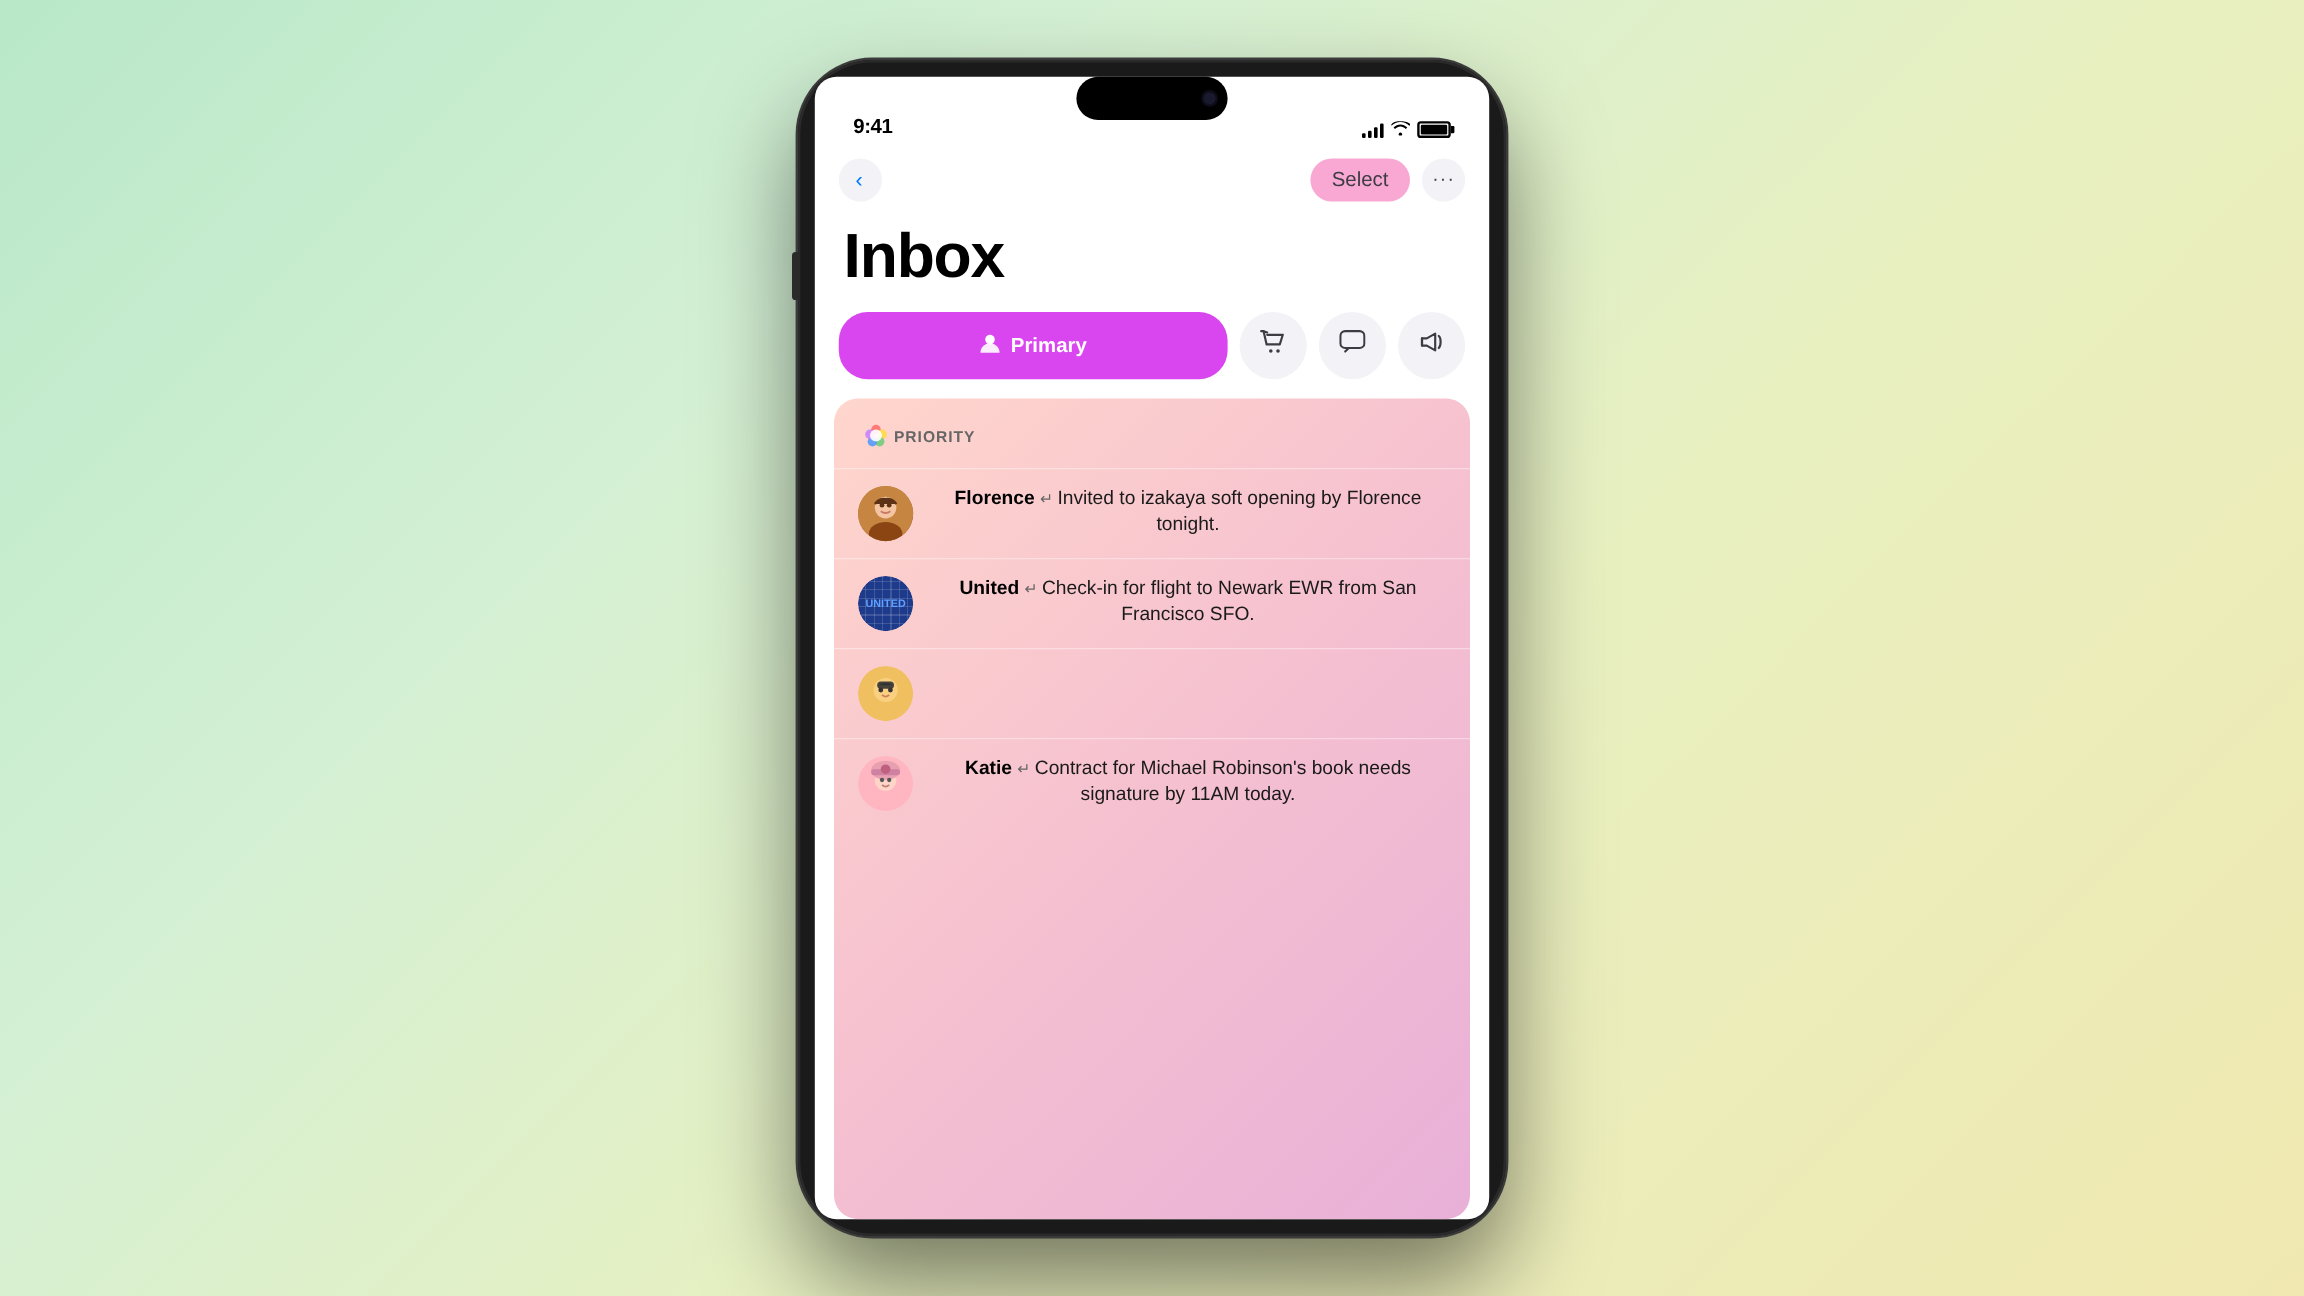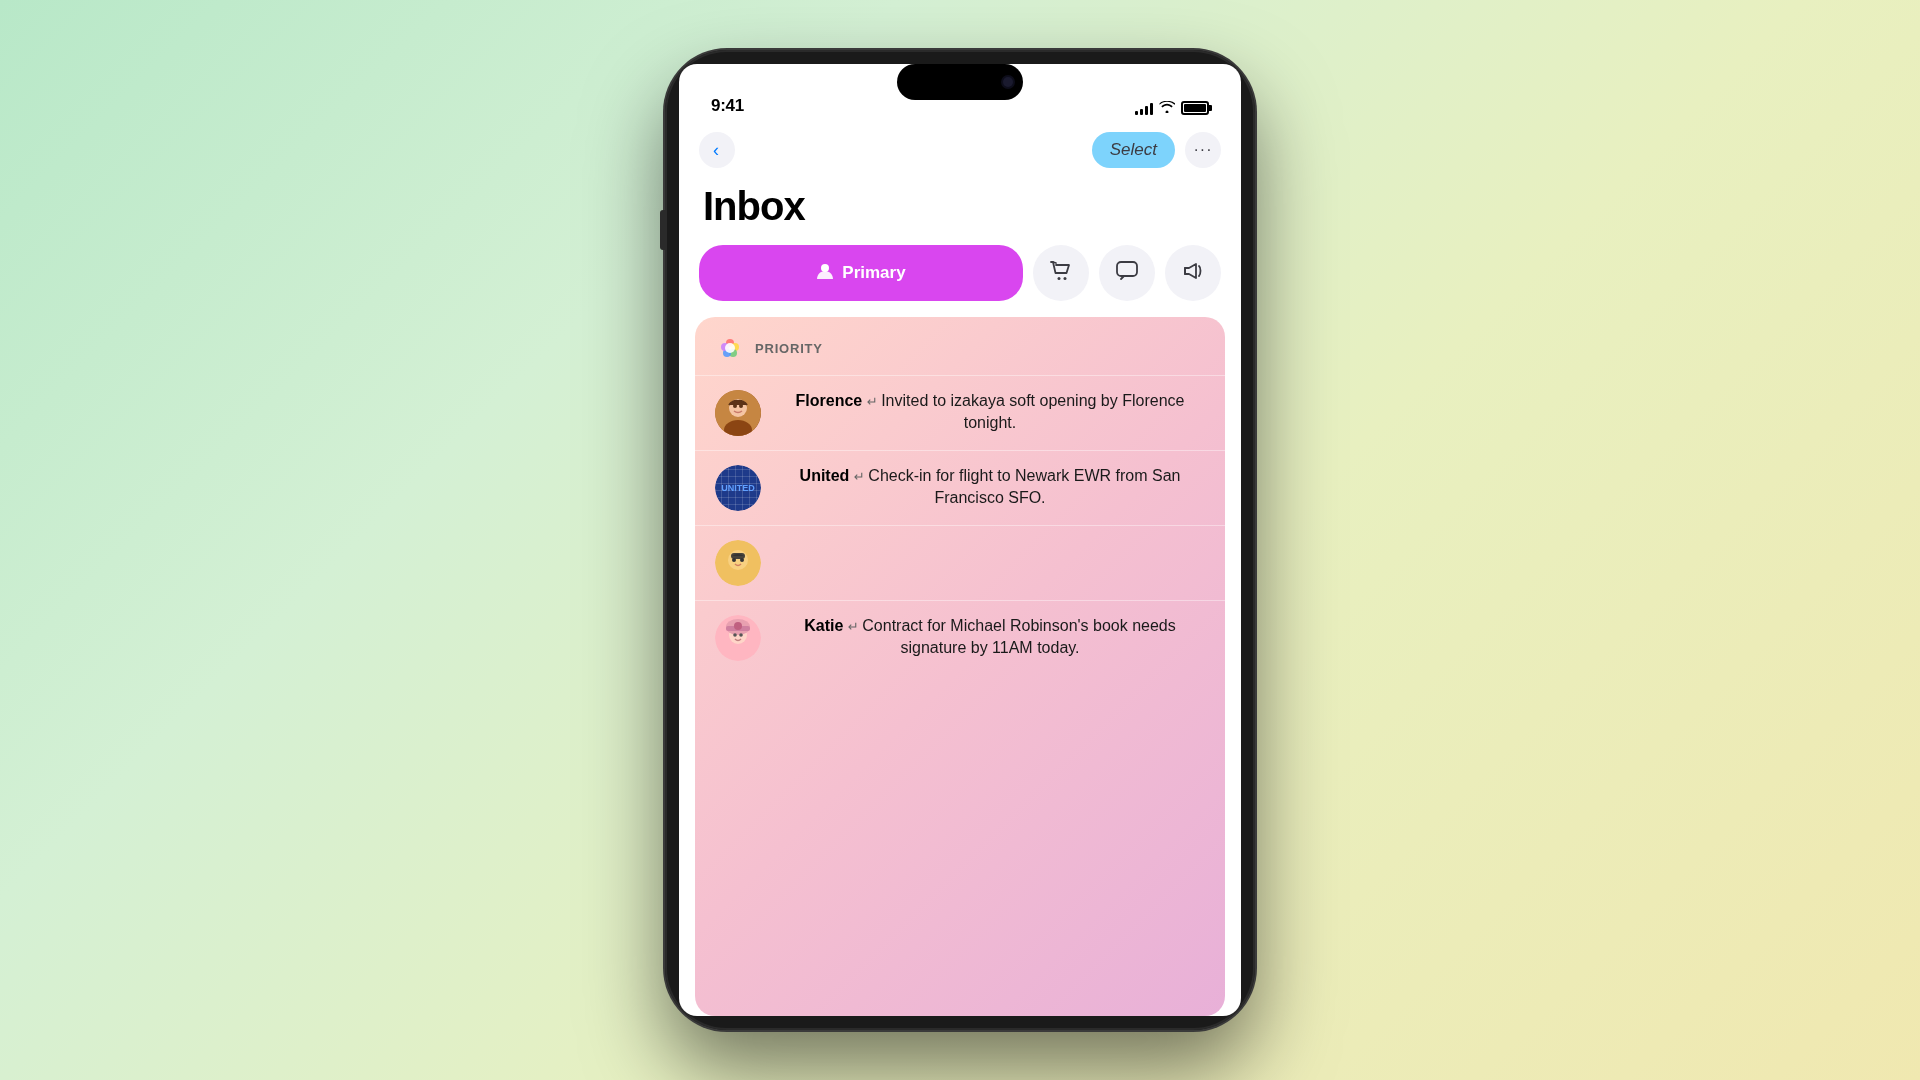--- a/index.html
+++ b/index.html
@@ -182,25 +182,24 @@
       margin-left: -2px;
     }
 
     .nav-actions {
       display: flex;
       align-items: center;
       gap: 10px;
     }
 
     .nav-select-btn {
-      background: #7dd3fc;
+      background: #f9a8d4;
       border-radius: 20px;
       padding: 8px 18px;
       cursor: pointer;
-      font-style: italic;
     }
 
     .nav-select-label {
       font-size: 17px;
       color: #3c3c43;
       font-weight: 400;
     }
 
     .nav-more-btn {
       width: 36px;
@@ -219,21 +218,21 @@
       letter-spacing: 1px;
     }
 
     
     .page-title-section {
       padding: 4px 24px 16px;
       flex-shrink: 0;
     }
 
     .page-title-text {
-      font-size: 40px;
+      font-size: 52px;
       font-weight: 700;
       color: #000;
       letter-spacing: -1px;
     }
 
     
     .tab-bar {
       display: flex;
       gap: 10px;
       padding: 0 20px 16px;
@@ -285,21 +284,20 @@
       margin: 0 16px;
       background: linear-gradient(135deg, #ffd6cc 0%, #f5c0d0 50%, #e8b0d8 100%);
       border-radius: 20px;
       overflow: hidden;
       flex: 1;
     }
 
     .priority-header {
       display: flex;
       align-items: center;
-      gap: 10px;
       padding: 16px 20px 12px;
     }
 
     .priority-icon {
       width: 30px;
       height: 30px;
       display: flex;
       align-items: center;
       justify-content: center;
       font-size: 22px;

